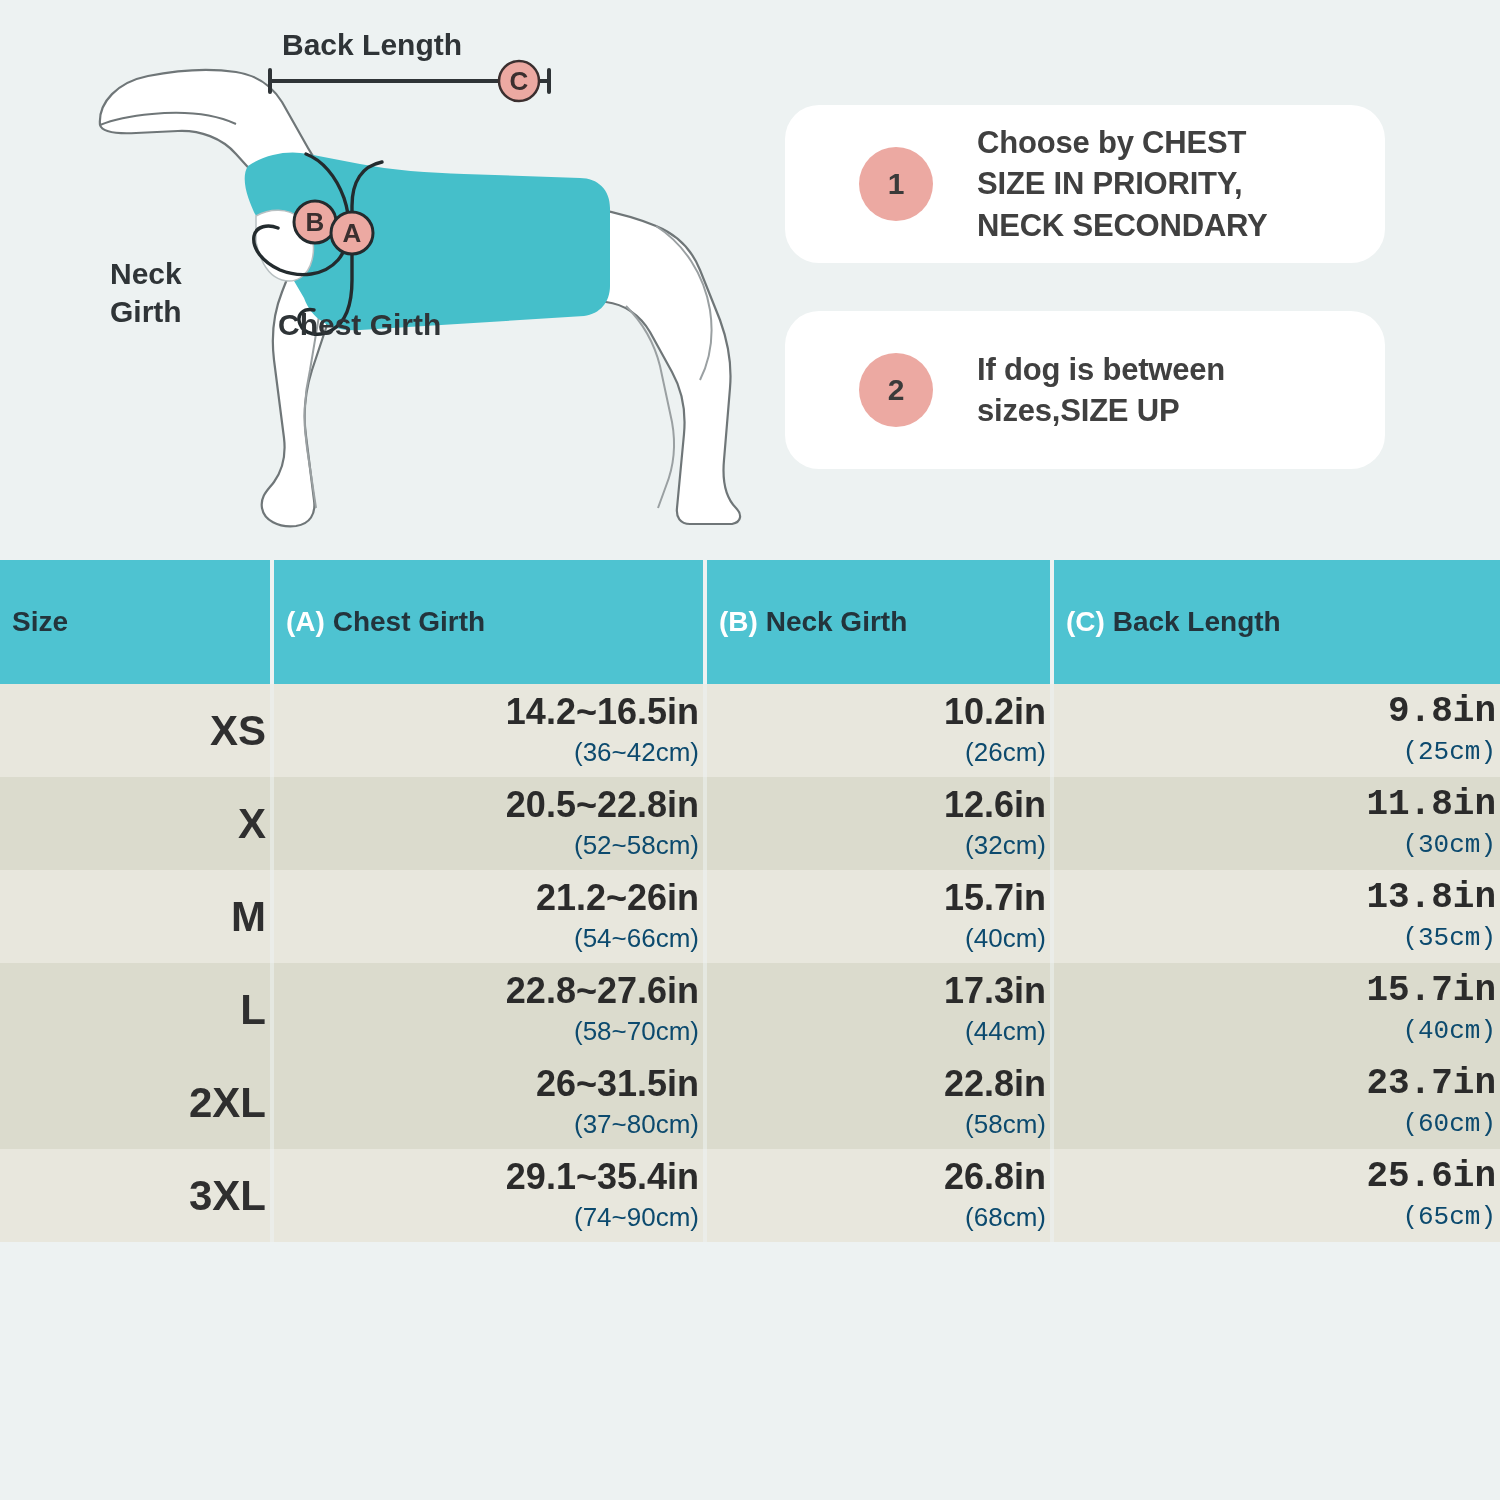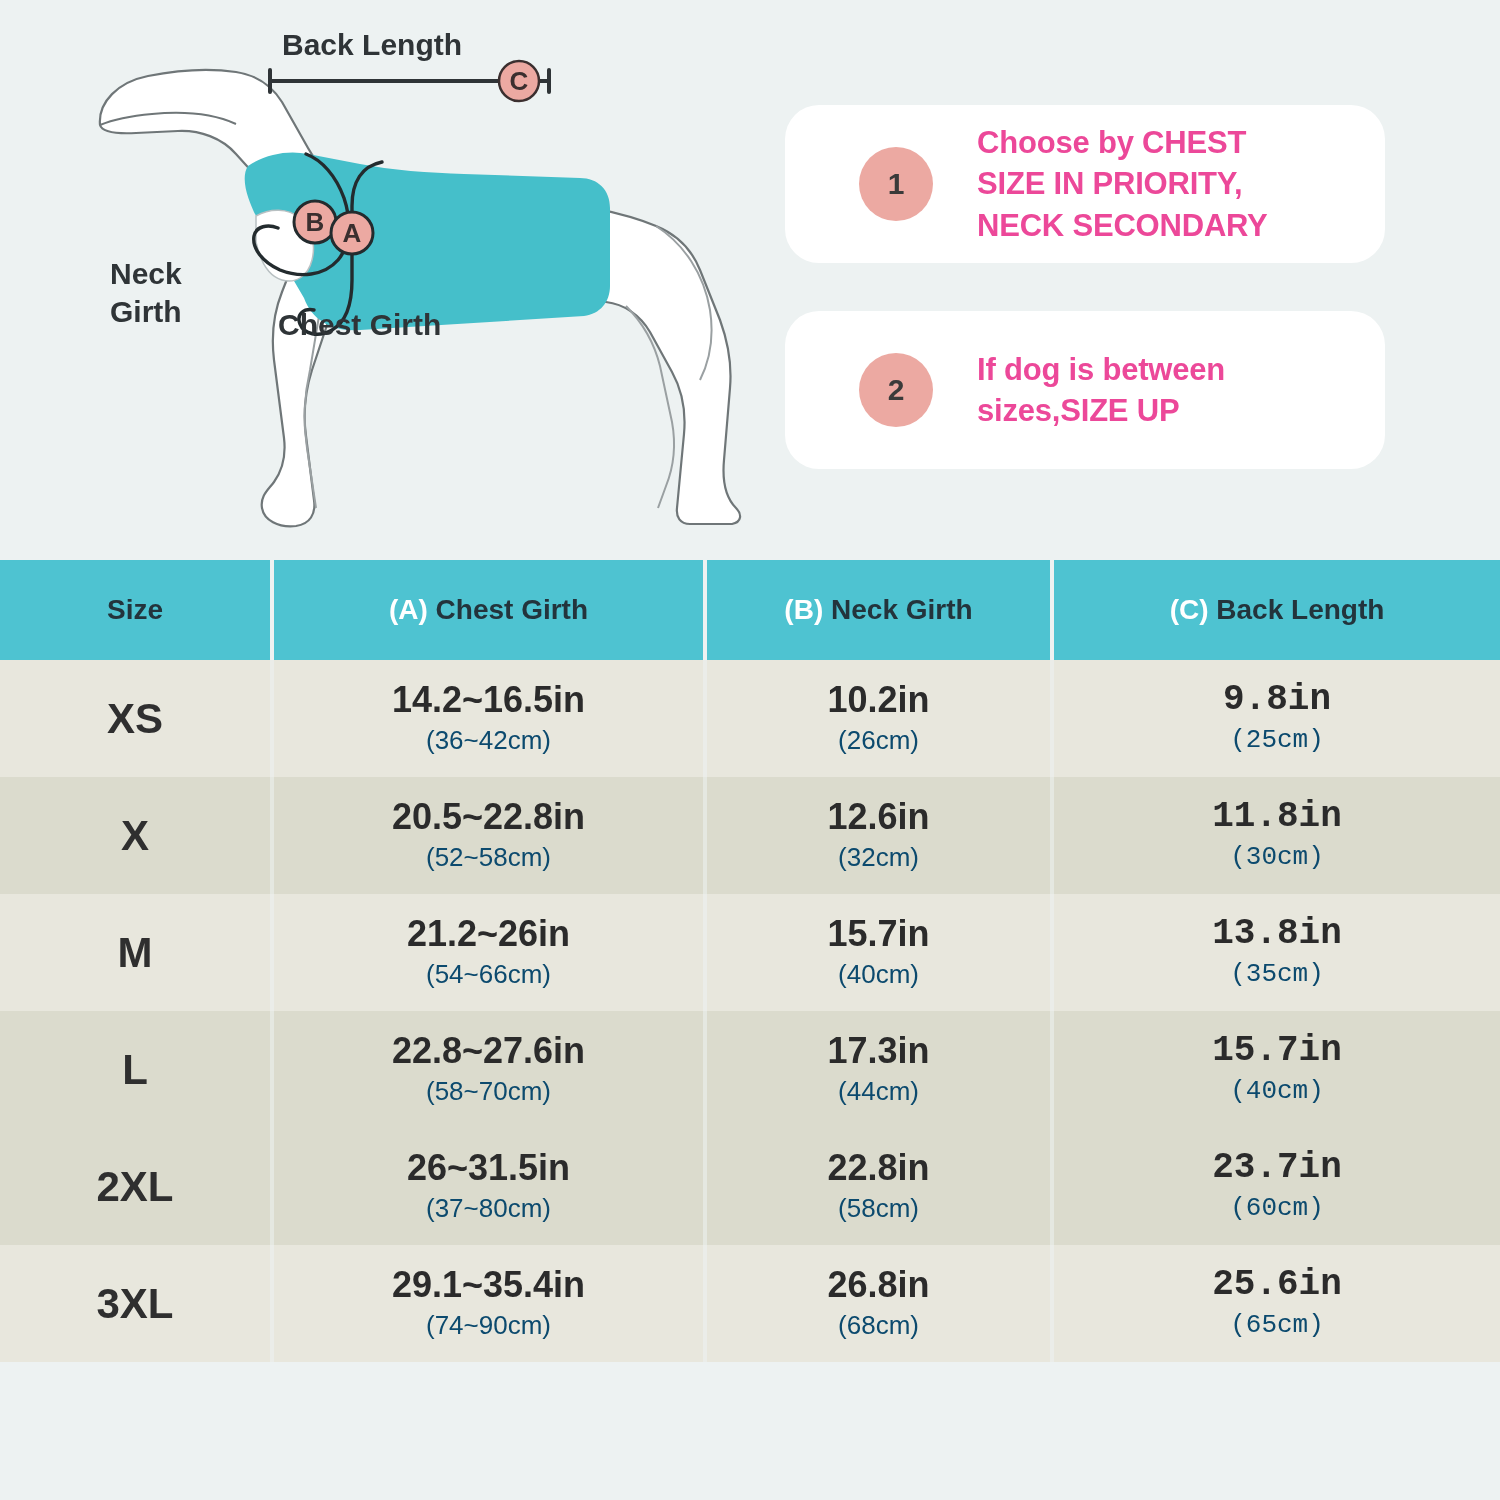--- a/index.html
+++ b/index.html
@@ -62,21 +62,21 @@
     display: flex;
     align-items: center;
     justify-content: center;
     margin-left: 40px;
   }
   .tip-text {
     margin-left: 44px;
     font-size: 31px;
     font-weight: bold;
     line-height: 1.33;
-    color: #ec4899;
+    color: #404040;
     letter-spacing: -0.2px;
   }
 
   
   #size-table {
     position: absolute;
     left: 0;
     top: 560px;
     width: 1500px;
     border-collapse: collapse;
@@ -86,32 +86,32 @@
   #size-table col.c-chest  { width: 433px; }
   #size-table col.c-neck   { width: 347px; }
   #size-table col.c-back   { width: 448px; }
 
   #size-table thead th {
     background: #4ec3d1;
     height: 100px;
     color: #23343c;
     font-size: 28px;
     font-weight: bold;
-    text-align: center;
+    text-align: left;
     border-right: 4px solid #edf2f2;
-    padding: 0;
+    padding: 12px;
   }
   #size-table thead th:last-child { border-right: none; }
   .hdr-letter { color: #ffffff; }
 
   #size-table tbody td {
     height: 85px;
-    text-align: center;
+    text-align: right;
     border-right: 4px solid rgba(237,242,242,0.55);
-    padding: 16px;
+    padding: 4px;
     vertical-align: middle;
   }
   #size-table tbody td:last-child { border-right: none; font-family: Liberation Mono, monospace; }
   #size-table tbody tr.row-light td { background: #e8e7dd; }
   #size-table tbody tr.row-dark  td { background: #dbdbcd; }
 
   .size-label {
     font-size: 42px;
     font-weight: bold;
     color: #2f2f2f;

